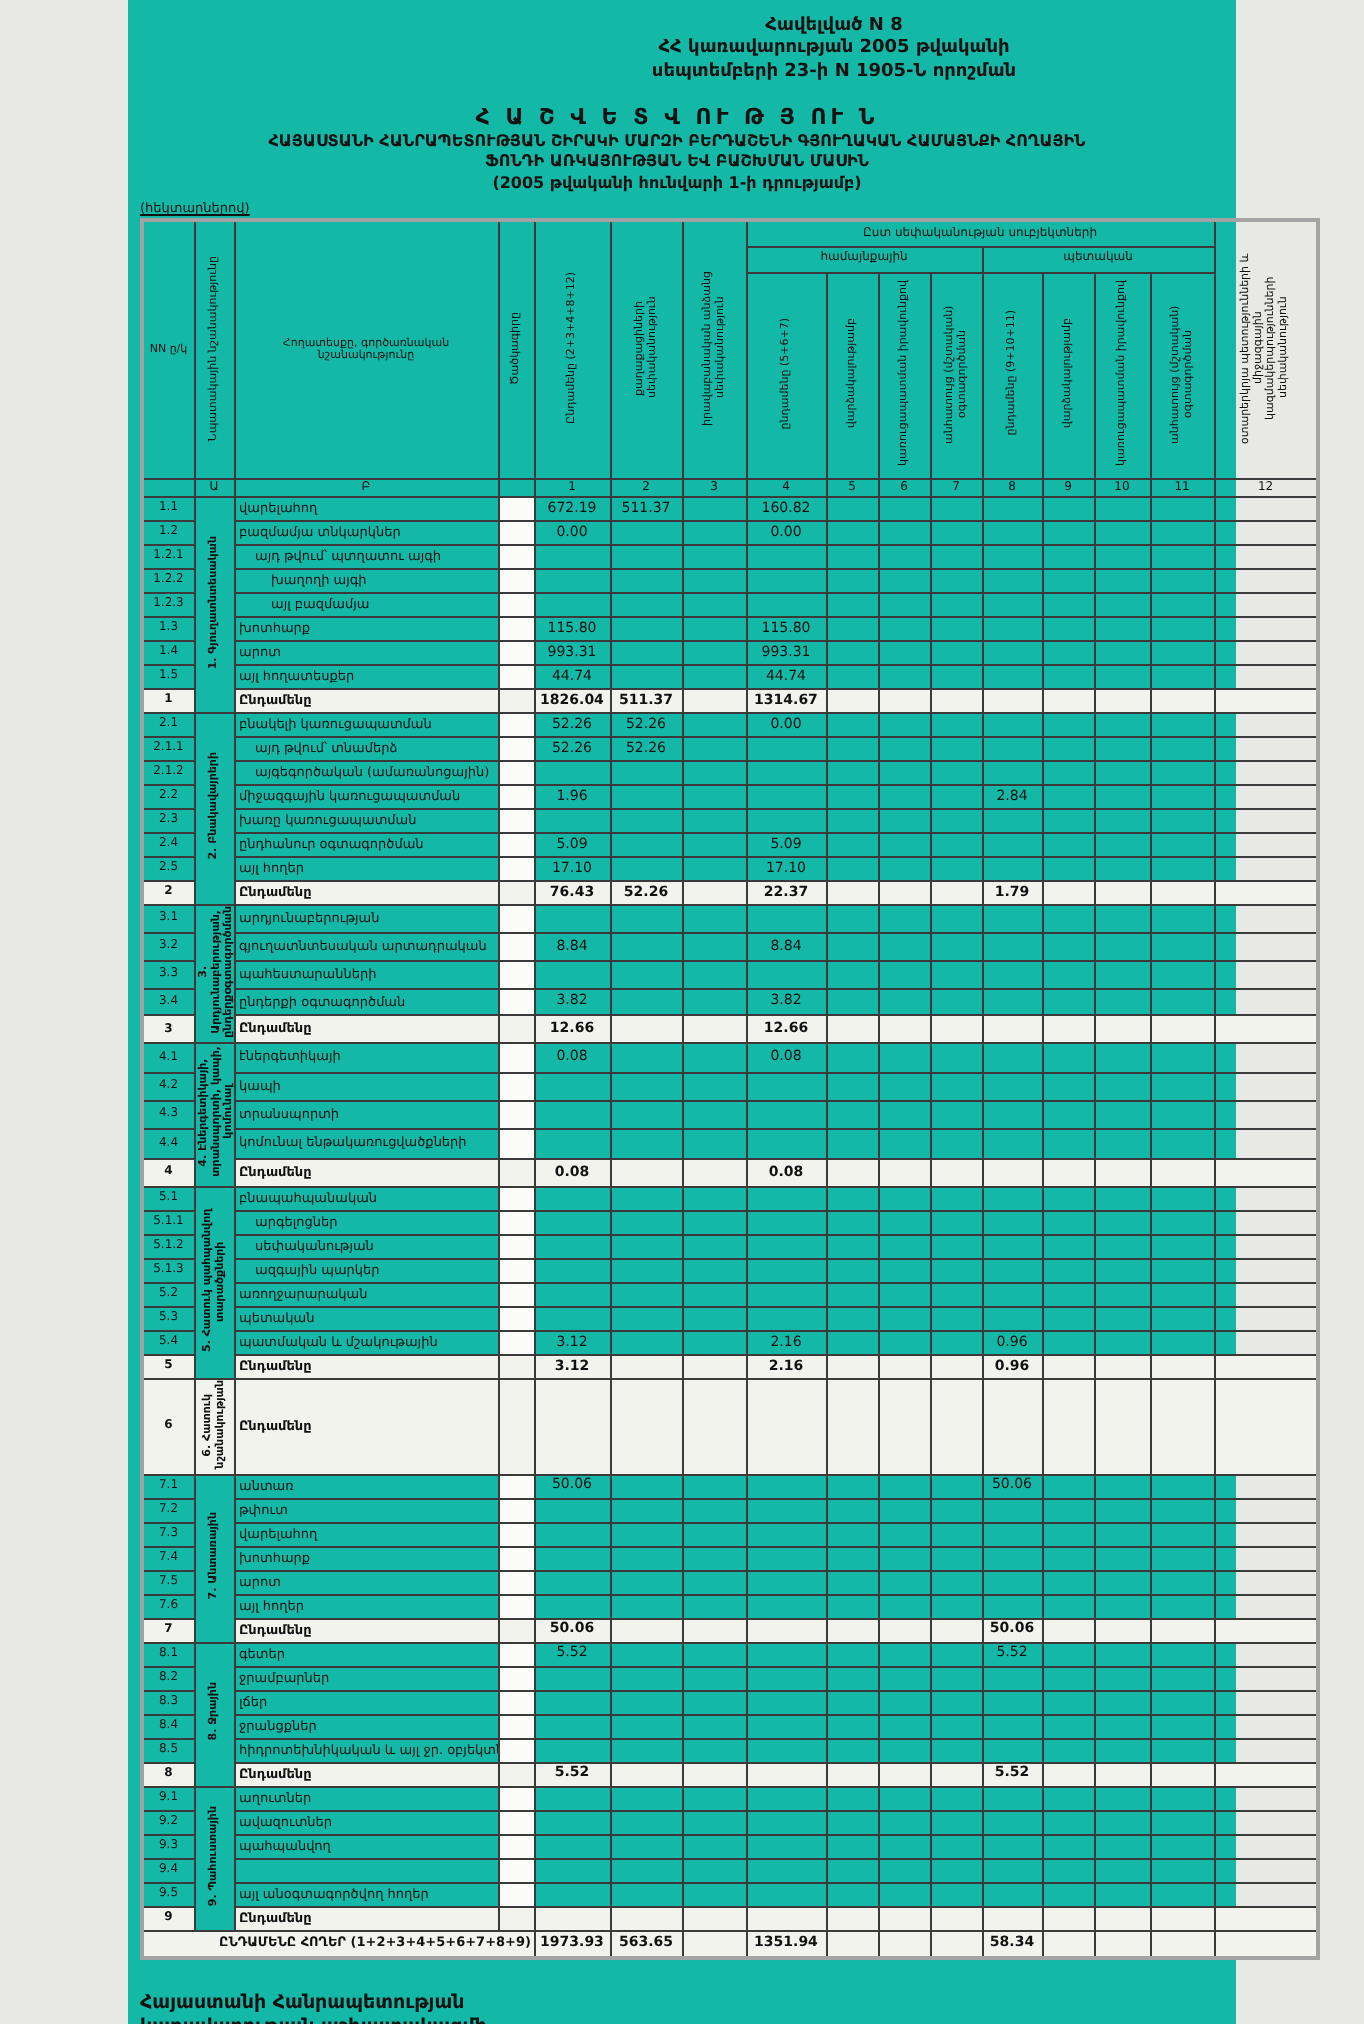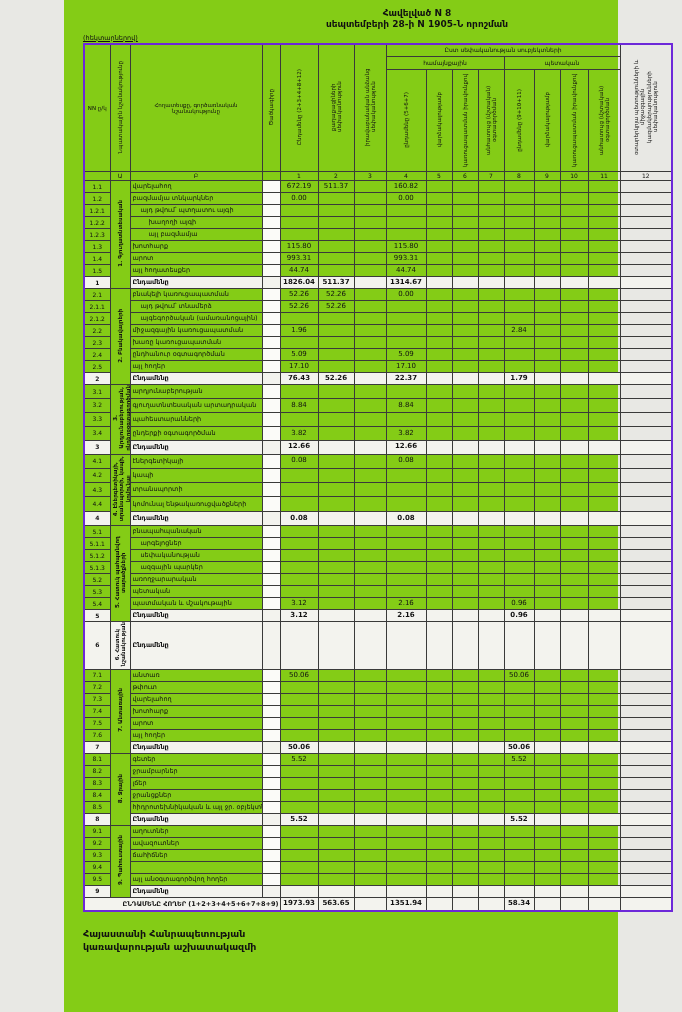--- a/index.html
+++ b/index.html
@@ -1,29 +1,29 @@
 <!DOCTYPE html>
 <html><head>
 <meta charset="utf-8">
 <style>
   html,body{margin:0;padding:0;background:#e8e8e4;}
   .page{
-    width:554px;height:1012px;margin:0 auto;background:#84cc16;
+    width:554px;height:1012px;margin:0 auto;background:#14b8a6;
     font-family:"DejaVu Sans",sans-serif;color:#111;
-    box-sizing:border-box;padding:8px 11px 6px 19px;position:relative;
+    box-sizing:border-box;padding:8px 11px 6px 6px;position:relative;
   }
   .appendix{width:300px;margin-left:auto;margin-right:40px;text-align:center;
     font-size:9px;font-weight:bold;line-height:1.25;}
   .titleblock{text-align:center;margin-top:10px;line-height:1.3;}
   .t1{font-size:11px;font-weight:bold;letter-spacing:2px;}
   .t2{font-size:8px;font-weight:bold;}
   .t3{font-size:8px;font-weight:bold;}
   .t4{font-size:8px;font-weight:bold;}
   .units{text-align:left;font-size:6.5px;margin:3px 14px 1px 0;text-decoration:underline;}
-  table{width:100%;border-collapse:collapse;table-layout:fixed;border:2px solid #6d28d9;}
+  table{width:100%;border-collapse:collapse;table-layout:fixed;border:2px solid #a3a3a3;}
   th,td{border:1px solid #3a3a3a;padding:0 1px;overflow:hidden;box-sizing:border-box;}
   thead th{font-weight:normal;font-size:5.5px;line-height:1.15;text-align:center;vertical-align:middle;}
   thead .hgroup{font-size:6px;height:13px;}
   .vcell{vertical-align:middle;text-align:center;}
   .vtext{writing-mode:vertical-rl;transform:rotate(180deg);display:inline-block;
     font-size:5.5px;line-height:1.15;max-height:100px;white-space:normal;}
   td{font-size:7px;height:12px;line-height:1.05;text-align:center;vertical-align:middle;}
   td.nn{font-size:6px;}
   td.land{text-align:left;font-size:6.5px;padding-left:2px;white-space:nowrap;}
   td.land.ind1{padding-left:10px;}
@@ -39,23 +39,30 @@
   .footer{display:flex;justify-content:space-between;align-items:flex-end;margin-top:16px;
     font-size:9.5px;font-weight:bold;line-height:1.3;}
 </style>
 </head>
 <body>
 
 <div class="page">
 
   <div class="appendix">
     <div>Հավելված N 8</div>
-    <div>սեպտեմբերի 28-ի N 1905-Ն որոշման</div>
+    <div>ՀՀ կառավարության 2005 թվականի</div>
+    <div>սեպտեմբերի 23-ի N 1905-Ն որոշման</div>
   </div>
 
+  <div class="titleblock">
+    <div class="t1">Հ Ա Շ Վ Ե Տ Վ ՈՒ Թ Յ ՈՒ Ն</div>
+    <div class="t2">ՀԱՅԱՍՏԱՆԻ ՀԱՆՐԱՊԵՏՈՒԹՅԱՆ ՇԻՐԱԿԻ ՄԱՐԶԻ ԲԵՐԴԱՇԵՆԻ ԳՅՈՒՂԱԿԱՆ ՀԱՄԱՅՆՔԻ ՀՈՂԱՅԻՆ</div>
+    <div class="t3">ՖՈՆԴԻ ԱՌԿԱՅՈՒԹՅԱՆ ԵՎ ԲԱՇԽՄԱՆ ՄԱՍԻՆ</div>
+    <div class="t4">(2005 թվականի հունվարի 1-ի դրությամբ)</div>
+  </div>
 
   <div class="units">(հեկտարներով)</div>
 
   <table>
     <colgroup>
       <col style="width:26px">
         <col style="width:20px">
         <col style="width:132px">
         <col style="width:18px">
       <col style="width:38px">
@@ -988,21 +995,21 @@
           <td class="val"></td>
           <td class="val"></td>
           <td class="val"></td>
           <td class="val"></td>
           <td class="val"></td>
           <td class="val"></td>
           <td class="val"></td>
         </tr>
         <tr>
           <td class="nn">9.3</td>
-          <td class="land ind0">ճահիճներ</td>
+          <td class="land ind0">պահպանվող</td>
           <td class="codecell"></td>
           <td class="val"></td>
           <td class="val"></td>
           <td class="val"></td>
           <td class="val"></td>
           <td class="val"></td>
           <td class="val"></td>
           <td class="val"></td>
           <td class="val"></td>
           <td class="val"></td>

